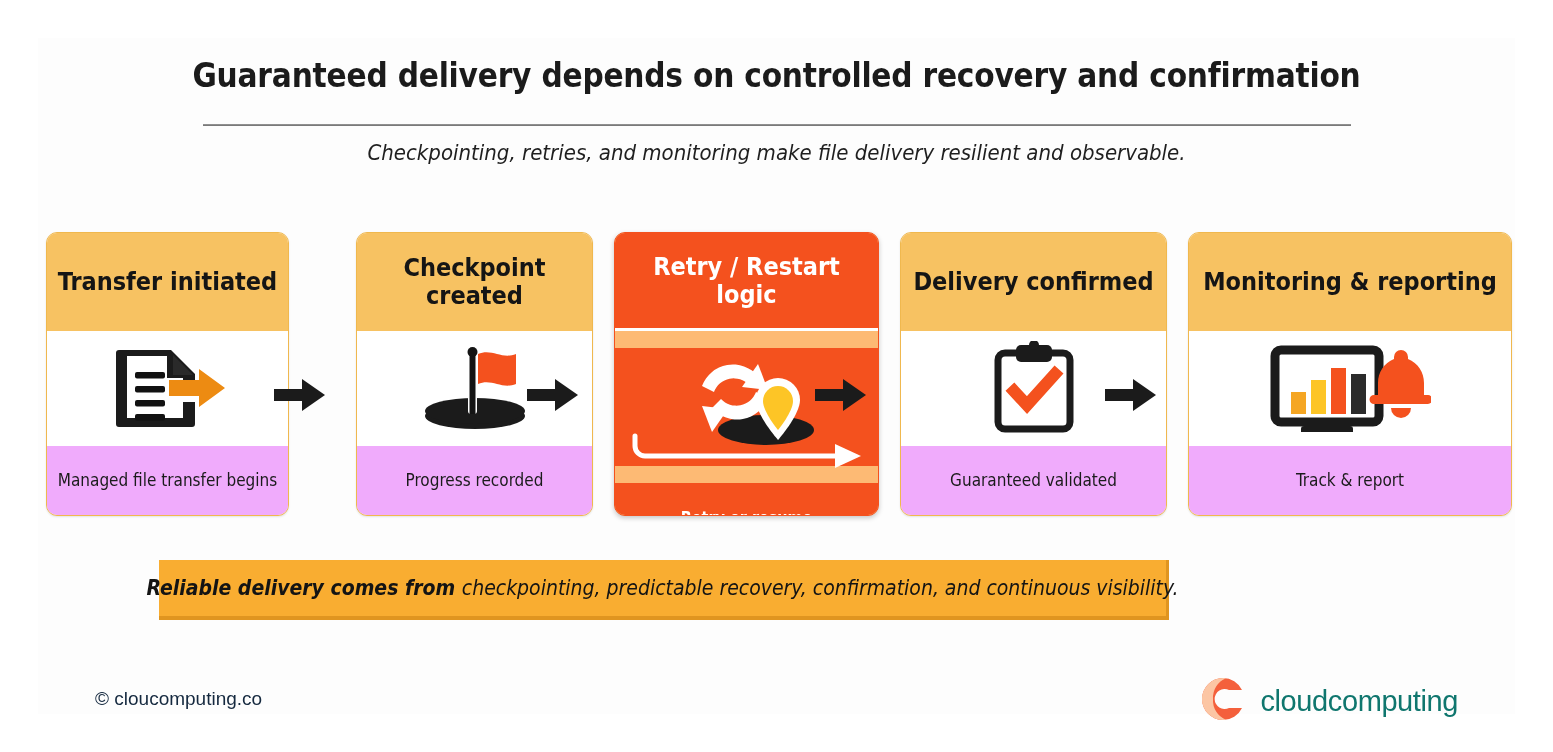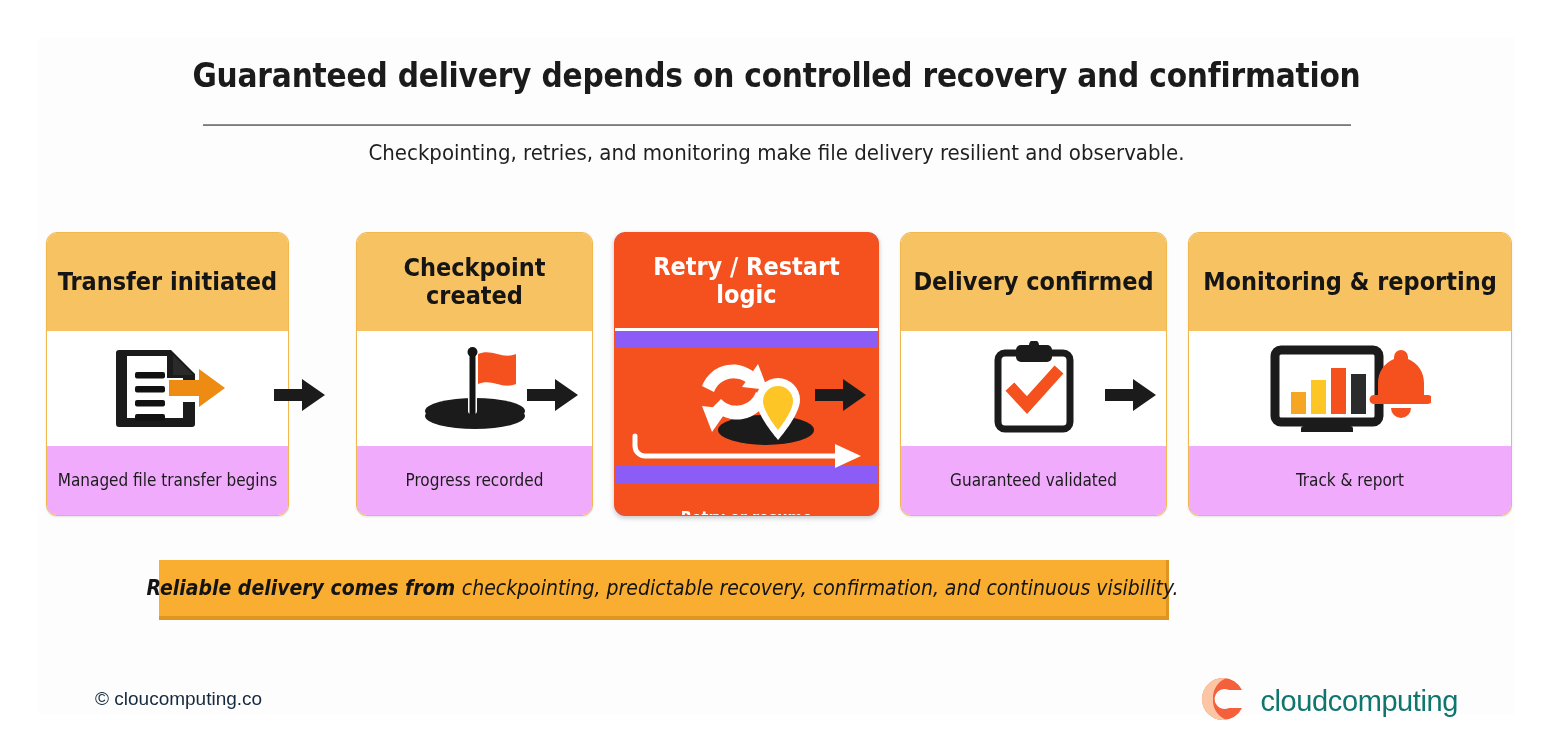--- a/index.html
+++ b/index.html
@@ -22,42 +22,42 @@
     font-weight:bold;font-size:33px;letter-spacing:-0.2px;color:#1b1b1b;
     font-stretch:condensed;
   }
   #title-rule{
     position:absolute;left:203px;top:124px;width:1148px;height:2px;
     background:linear-gradient(to bottom,#9a9a9a,#6f6f6f);
   }
   #subtitle{
     position:absolute;left:0;top:140px;width:1553px;text-align:center;
     font-family:"DejaVu Sans Condensed","Liberation Sans",sans-serif;
-    font-size:22px;color:#1f1f1f;
+    font-style:italic;font-size:22px;color:#1f1f1f;
   }
 
   
   #cards{
     position:absolute;left:46px;top:232px;width:1466px;height:284px;
     display:flex;align-items:stretch;
   }
   .card{
     position:relative;
     border-radius:11px;
     overflow:hidden;
     display:flex;flex-direction:column;
     box-sizing:border-box;
   }
   .card.normal{
     background:#fdf0da;
     border:1.4px solid #f0b84e;
     box-shadow:0 1px 2px rgba(0,0,0,.10);
   }
   .card.highlight{
-    background:#8b5cf6;
+    background:#fdba74;
     border:1.4px solid #f4511e;
     box-shadow:0 2px 5px rgba(0,0,0,.22);
     gap:17px;
   }
   .card-head{
     flex:0 0 98px;
     display:flex;align-items:center;justify-content:center;
     text-align:center;
     padding:0 8px;
     box-sizing:border-box;

